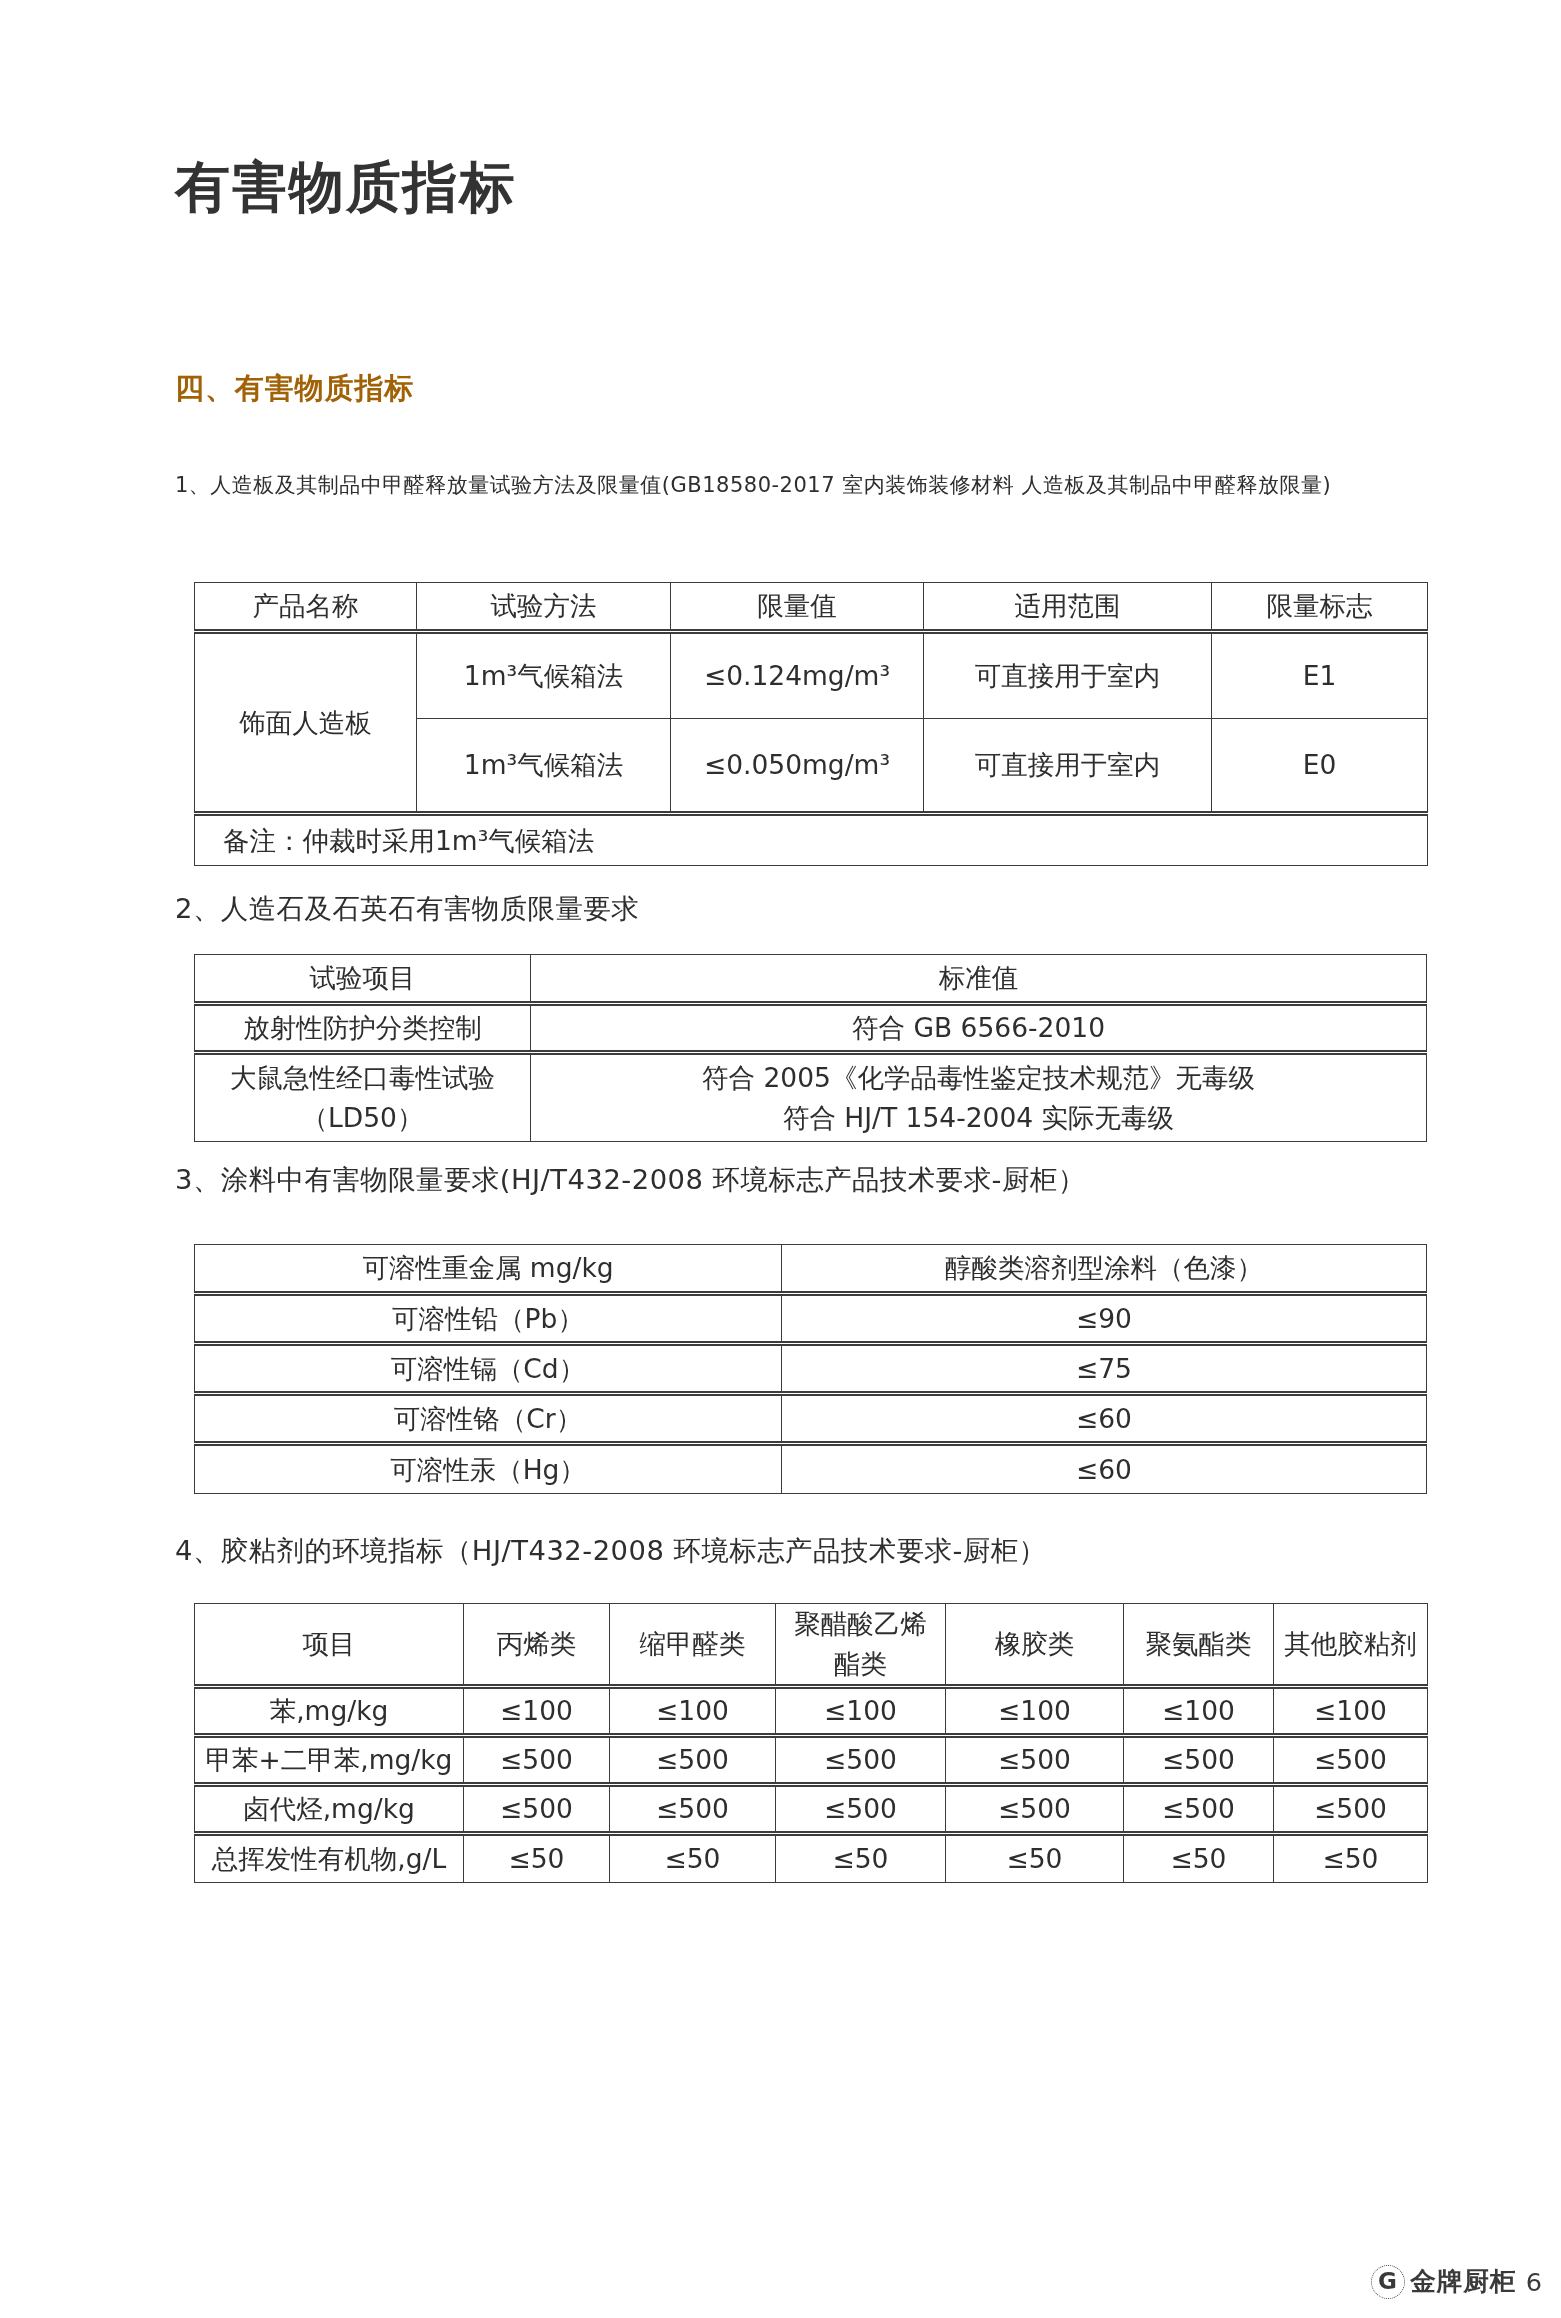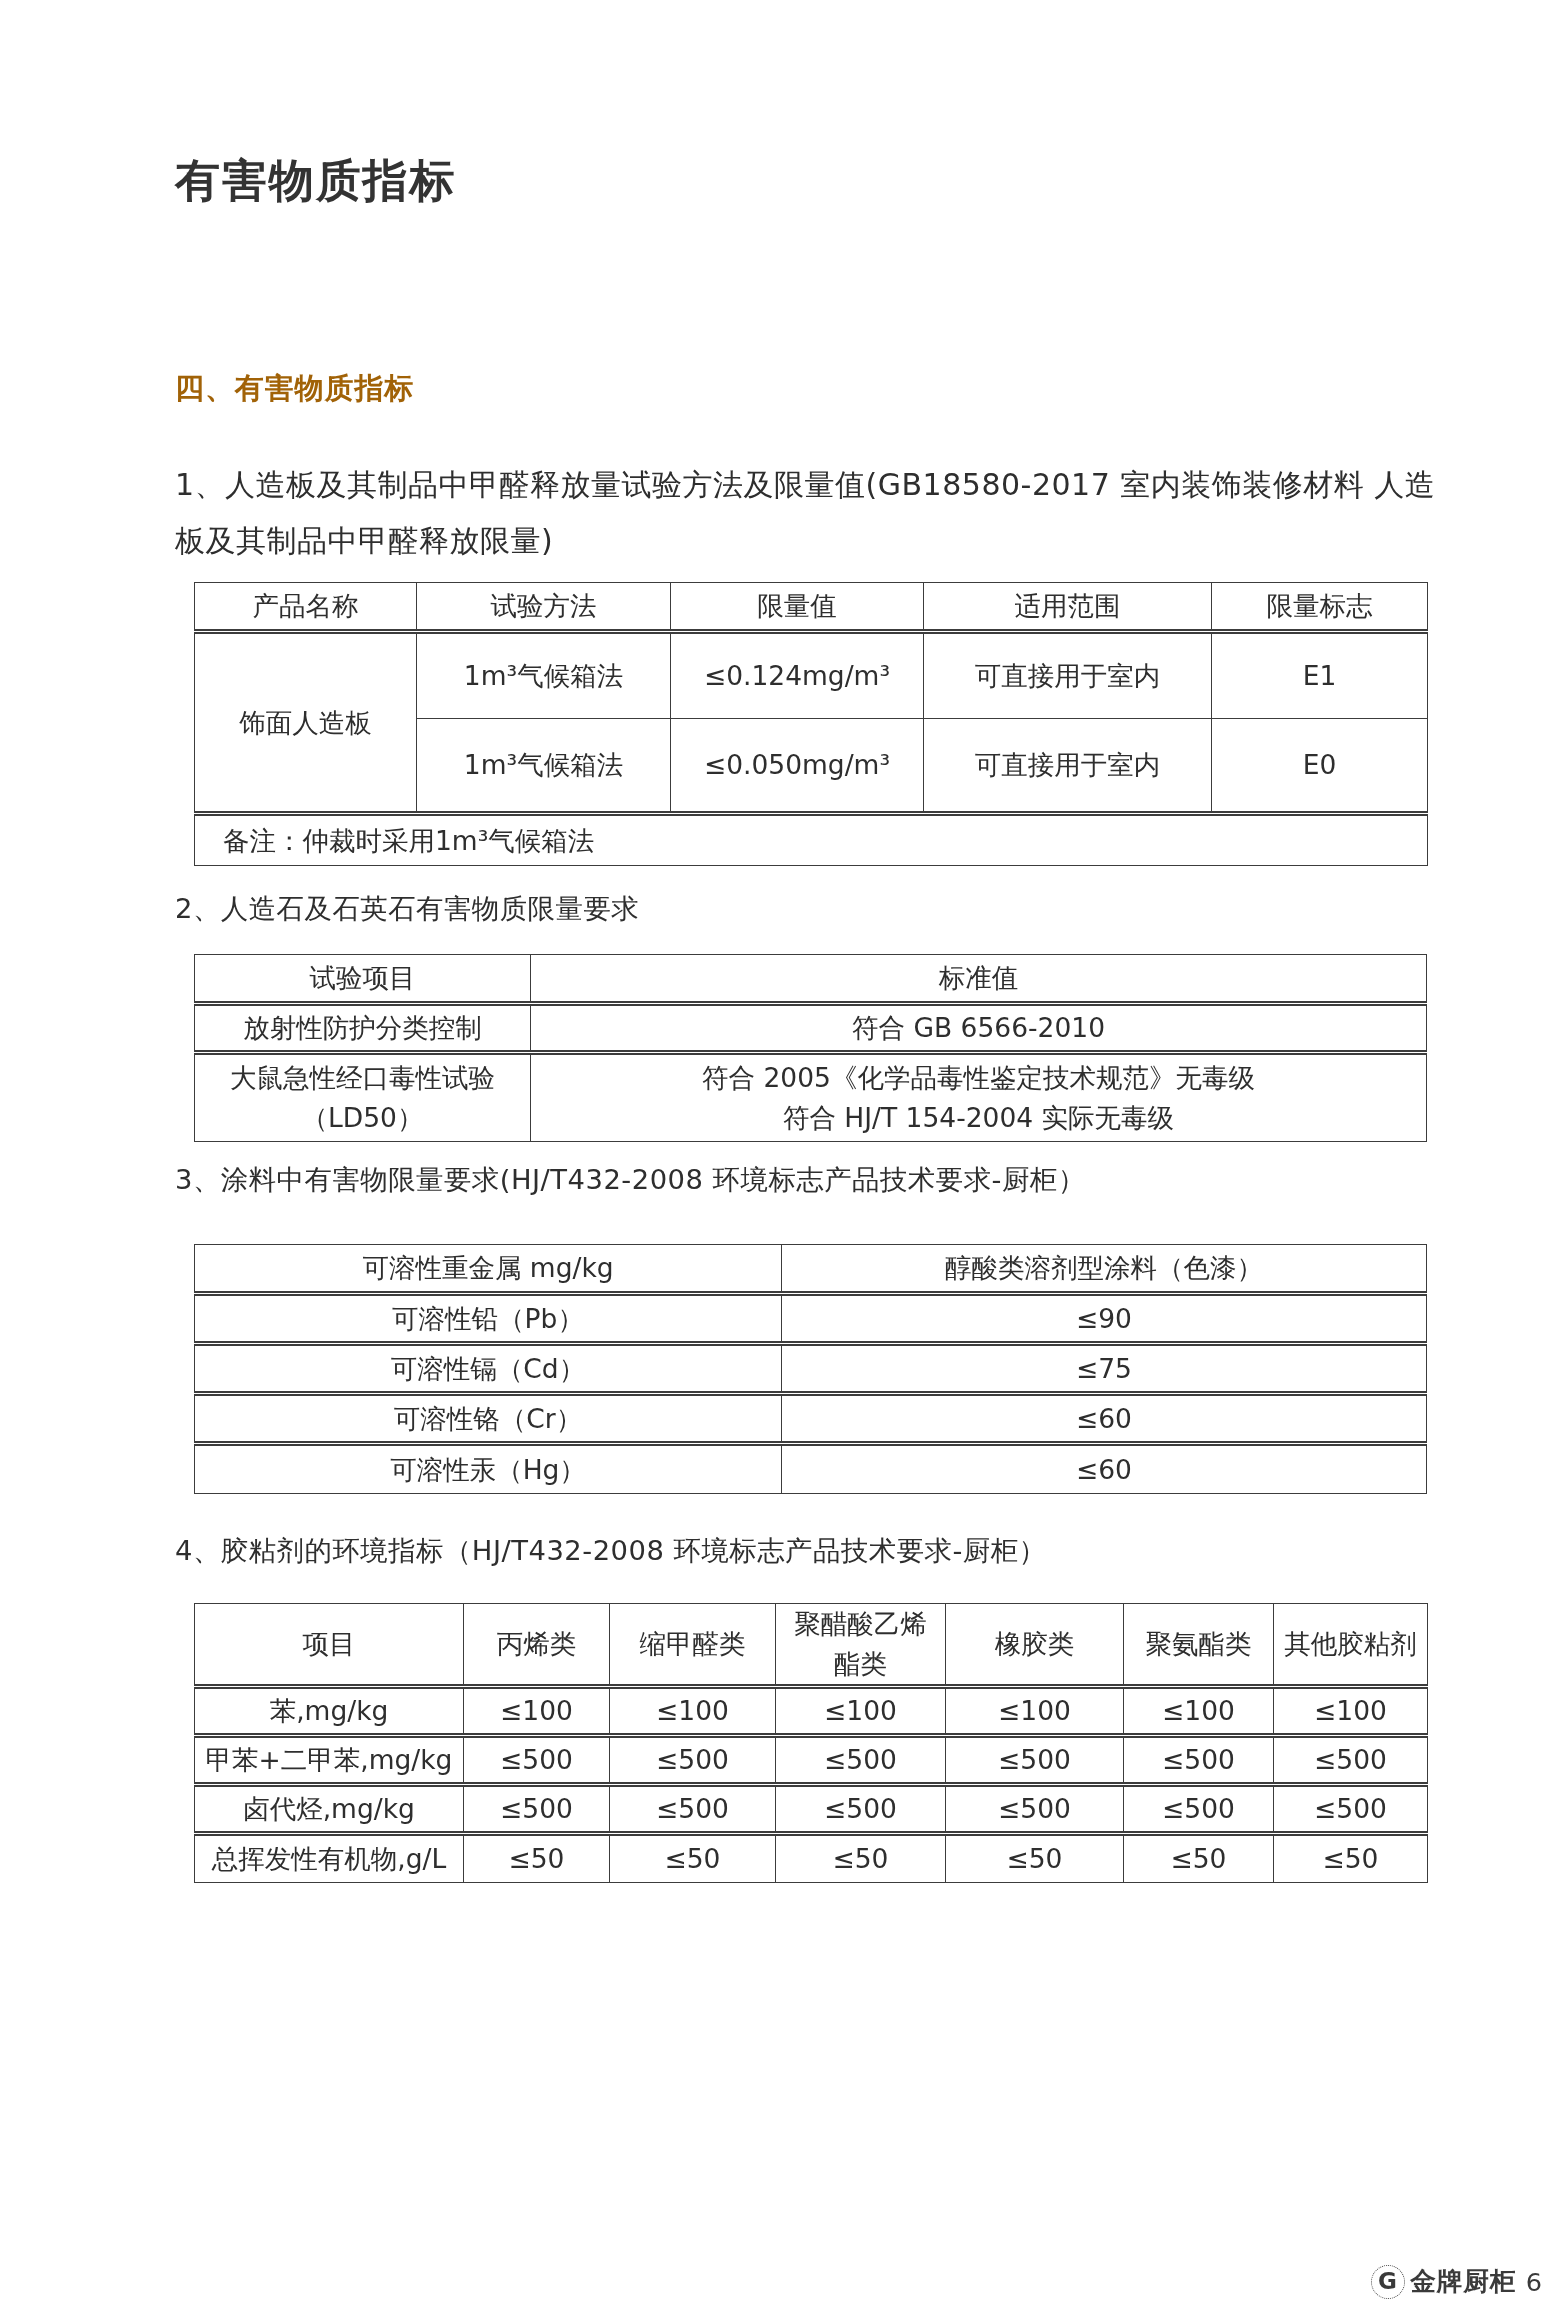--- a/index.html
+++ b/index.html
@@ -8,36 +8,36 @@
     background:#ffffff;
     font-family:"DejaVu Sans","Liberation Sans",sans-serif;
     color:#2e2e2e;
     position:relative;
     overflow:hidden;
   }
   .abs { position:absolute; }
 
   .doc-title {
     left:175px; top:151px;
-    font-size:45px; font-weight:700; color:#333;
+    font-size:55px; font-weight:700; color:#333;
     letter-spacing:1.9px;
   }
   .main-heading {
     left:175px; top:369px;
     font-size:29px; font-weight:700; color:#a16207;
     letter-spacing:0.9px;
   }
   .sec-heading {
     left:175px;
     font-size:27.4px; font-weight:400; color:#2e2e2e;
     letter-spacing:0.5px;
   }
   .para {
     left:175px; top:457px; width:1273px;
-    font-size:30px; line-height:56px; font-weight:400;
+    font-size:21px; line-height:56px; font-weight:400;
     color:#2e2e2e; letter-spacing:0.5px;
   }
 
   table.tbl {
     position:absolute; left:194px;
     border-collapse:collapse; table-layout:fixed;
     font-size:26.5px; color:#2e2e2e;
   }
   .tbl th, .tbl td {
     border:1.9px solid #3c3c3c;

